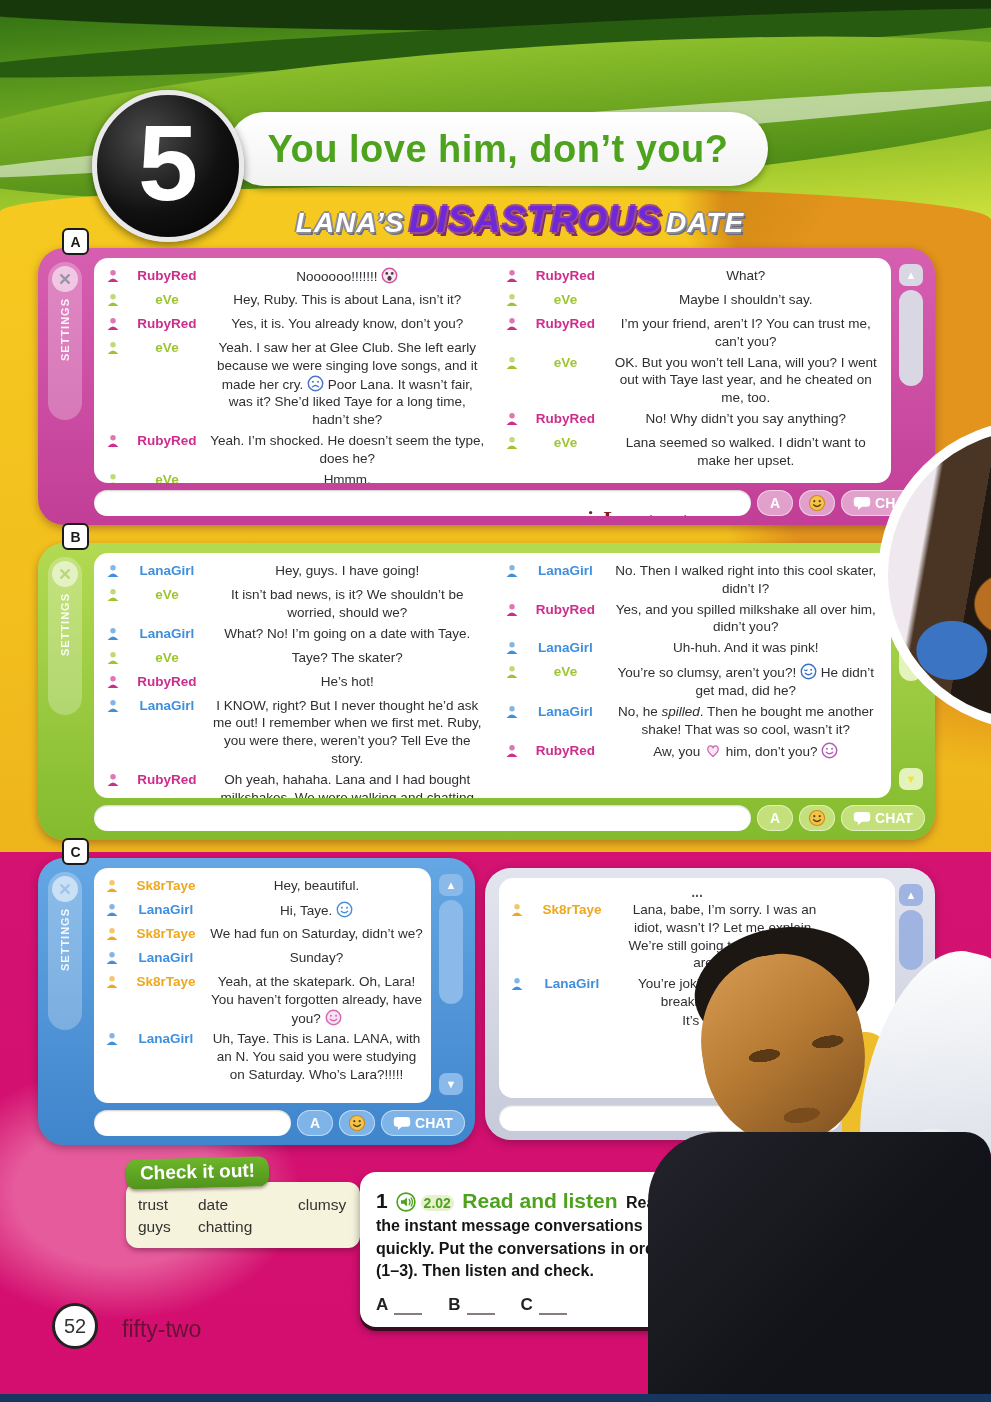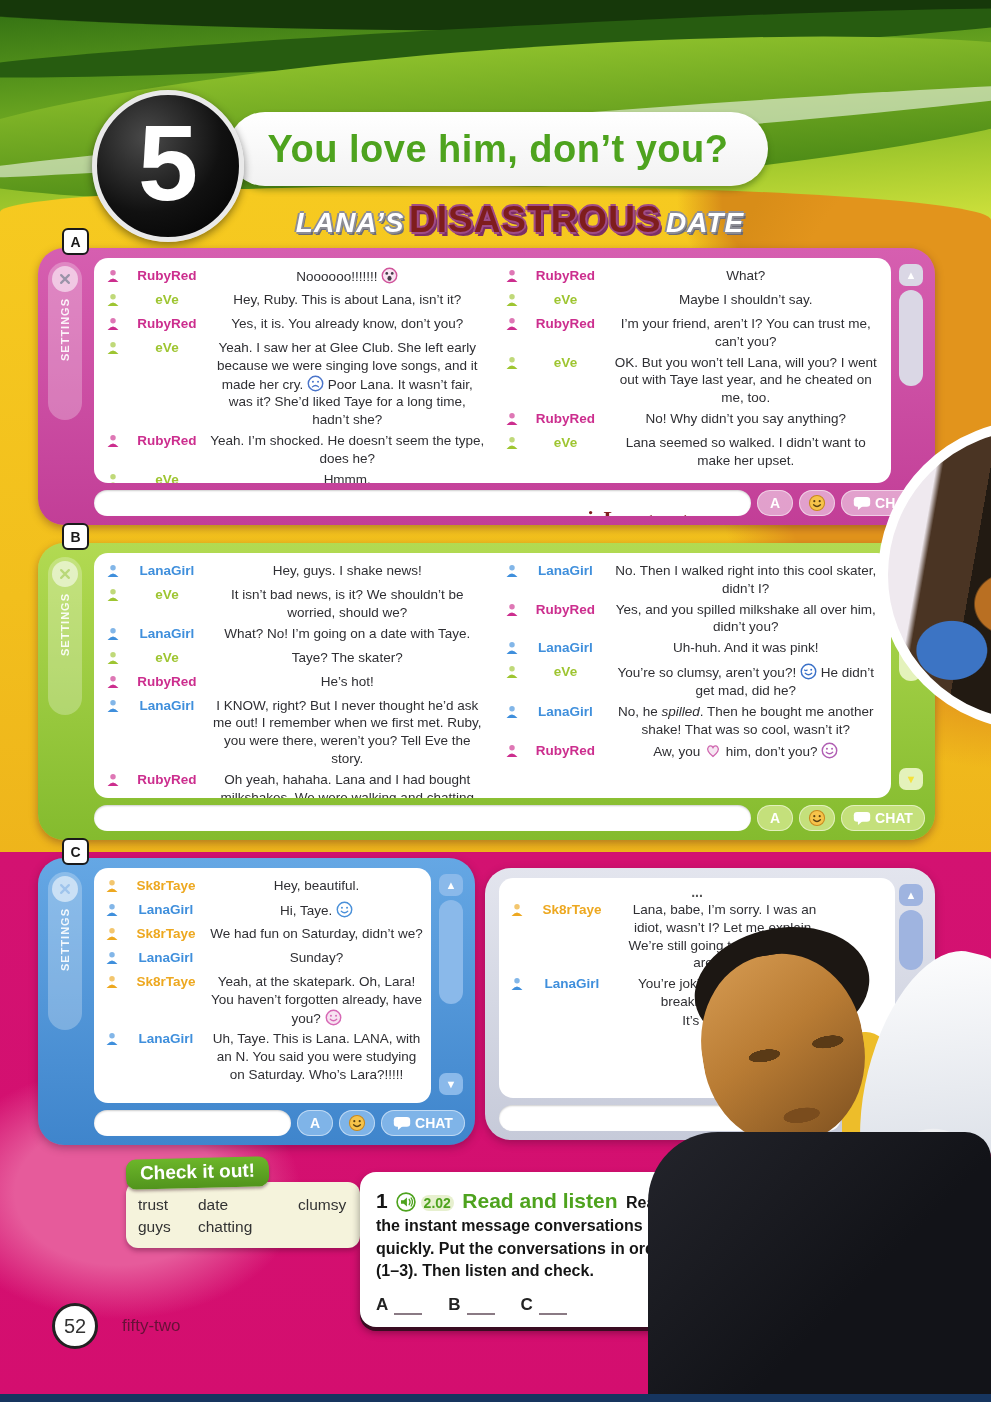--- a/index.html
+++ b/index.html
@@ -33,21 +33,21 @@
     border:5px solid #e9e9e9;box-shadow:0 3px 8px rgba(0,0,0,.45);
     display:flex;align-items:center;justify-content:center;}
   .unit-circle span{color:#fff;font-size:108px;font-weight:bold;line-height:1;margin-top:-6px;}
   .title-banner{position:absolute;left:228px;top:112px;width:540px;height:74px;border-radius:40px;z-index:5;
     background:linear-gradient(180deg,#ffffff 0,#f2f2f2 100%);
     box-shadow:0 4px 6px rgba(40,80,10,.45);display:flex;align-items:center;justify-content:center;}
   .title-banner span{color:#4ea31e;font-size:38px;font-weight:bold;letter-spacing:.5px;}
   .subtitle{position:absolute;left:230px;top:199px;width:580px;z-index:5;text-align:center;white-space:nowrap;}
   .sub-plain{font-style:italic;font-weight:bold;font-size:28px;color:#fff;letter-spacing:1px;
     text-shadow:-2px 0 0 #8d8d95,2px 0 0 #8d8d95,0 -2px 0 #8d8d95,0 2px 0 #8d8d95,2px 3px 0 #6b6b75;}
-  .sub-fancy{font-weight:bold;font-size:37px;color:#7f1d1d;letter-spacing:1px;
+  .sub-fancy{font-style:italic;font-weight:bold;font-size:37px;color:#6d28d9;letter-spacing:1px;
     text-shadow:-2px 0 0 #a04b86,2px 0 0 #a04b86,0 -2px 0 #a04b86,0 2px 0 #a04b86,3px 4px 0 #7c2f66;}
 
   
   .win{position:absolute;border-radius:26px;z-index:10;box-shadow:0 3px 8px rgba(60,10,40,.35);}
   .win-a{left:38px;top:248px;width:897px;height:277px;background:linear-gradient(180deg,#d65fb0 0,#c23e97 100%);}
   .win-b{left:38px;top:543px;width:897px;height:297px;background:linear-gradient(180deg,#b2da52 0,#84bb2e 100%);}
   .win-c1{left:38px;top:858px;width:437px;height:287px;background:linear-gradient(180deg,#65a7e4 0,#3f85cc 100%);}
   .win-c2{left:485px;top:868px;width:450px;height:272px;background:linear-gradient(180deg,#e3e5ee 0,#c6cad9 100%);}
   .corner-label{position:absolute;left:24px;top:-20px;width:23px;height:23px;background:#fff;border:2px solid #1a1a1a;
     border-radius:6px;display:flex;align-items:center;justify-content:center;
@@ -148,21 +148,21 @@
   .ex-title{color:#4ea31e;font-size:21px;font-weight:bold;margin:0 4px;}
   .ex-blanks{margin-top:12px;display:flex;align-items:flex-end;gap:26px;}
   .blank-group{display:flex;align-items:flex-end;gap:6px;}
   .blank-letter{font-size:17px;font-weight:bold;color:#222;}
   .blank-line{display:inline-block;width:28px;border-bottom:2px solid #8a7a84;height:14px;}
 
   
   .page-circle{position:absolute;left:52px;top:1303px;width:46px;height:46px;border-radius:50%;background:#fff;
     border:3px solid #222;box-sizing:border-box;display:flex;align-items:center;justify-content:center;
     font-size:20px;color:#333;z-index:12;}
-  .page-word{position:absolute;left:122px;top:1316px;font-size:17px;color:#55122e;opacity:.85;z-index:12;}
+  .page-word{position:absolute;left:122px;top:1316px;font-size:23px;color:#55122e;opacity:.85;z-index:12;}
 </style>
 </head>
 <body>
 
 <div class="page">
 
   <div class="bg-top"></div>
   <div class="swoosh3"></div>
   <div class="swoosh1"></div>
   <div class="swoosh2"></div>
@@ -346,21 +346,21 @@
     </div>
     <div class="chat-area">
       <div class="cols">
           <div class="chat-col">
             <div class="msg-row">
               <span class="avatar"><svg viewBox="0 0 20 20" width="16" height="16">
                   <circle cx="10" cy="6" r="3.4" fill="#3f8fdc" opacity="0.65"></circle>
                   <path d="M3.2 17.5 q6.8 -9 13.6 0 z" fill="#3f8fdc"></path>
                 </svg></span>
               <span class="uname" style="color:#3f8fdc">LanaGirl</span>
-              <span class="mtext">Hey, guys. I shake news!</span>
+              <span class="mtext">Hey, guys. I have going!</span>
             </div>
             <div class="msg-row">
               <span class="avatar"><svg viewBox="0 0 20 20" width="16" height="16">
                   <circle cx="10" cy="6" r="3.4" fill="#9ec531" opacity="0.65"></circle>
                   <path d="M3.2 17.5 q6.8 -9 13.6 0 z" fill="#9ec531"></path>
                 </svg></span>
               <span class="uname" style="color:#9ec531">eVe</span>
               <span class="mtext">It isn’t bad news, is it? We shouldn’t be worried, should we?</span>
             </div>
             <div class="msg-row">

